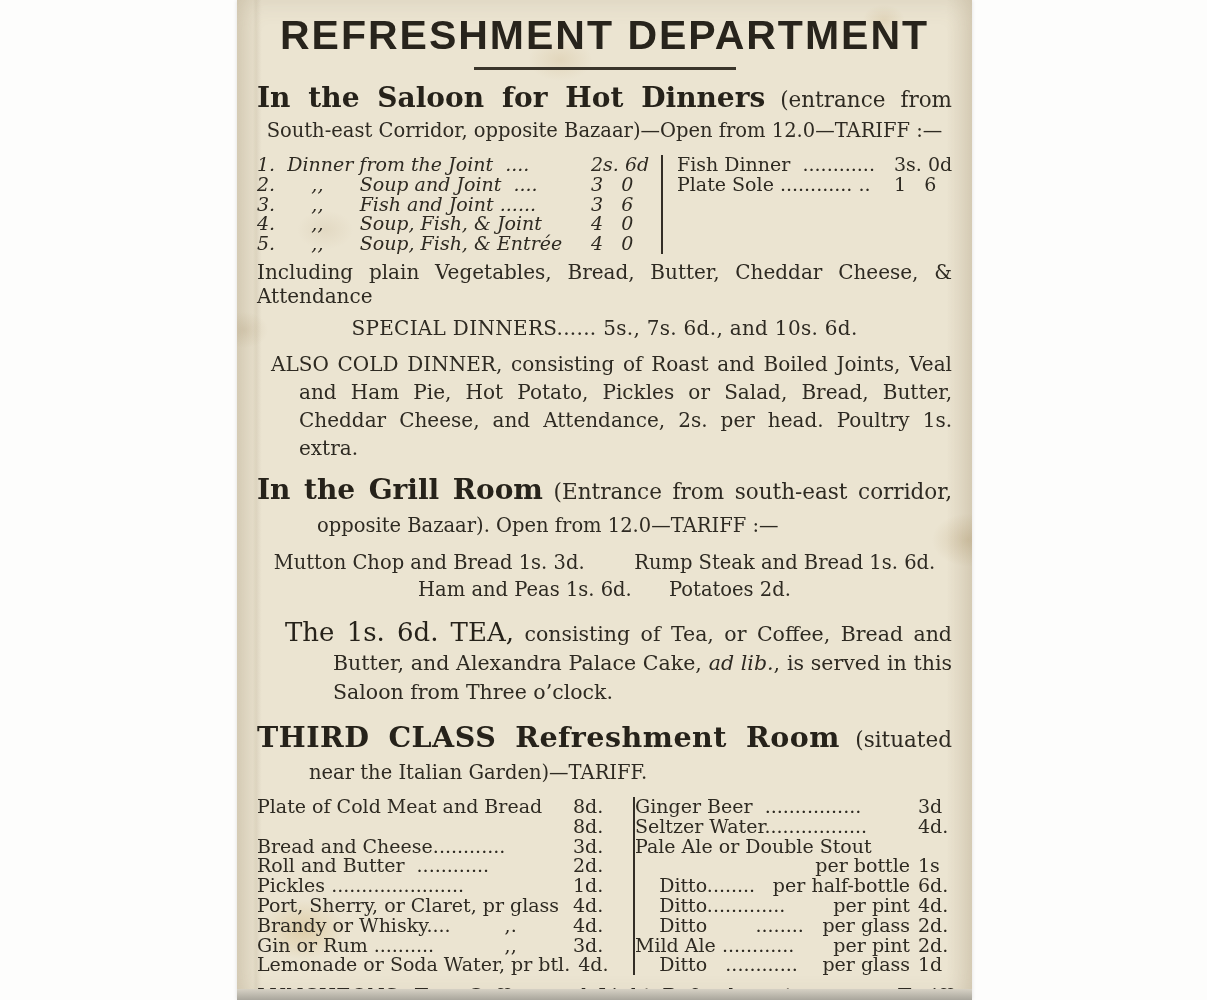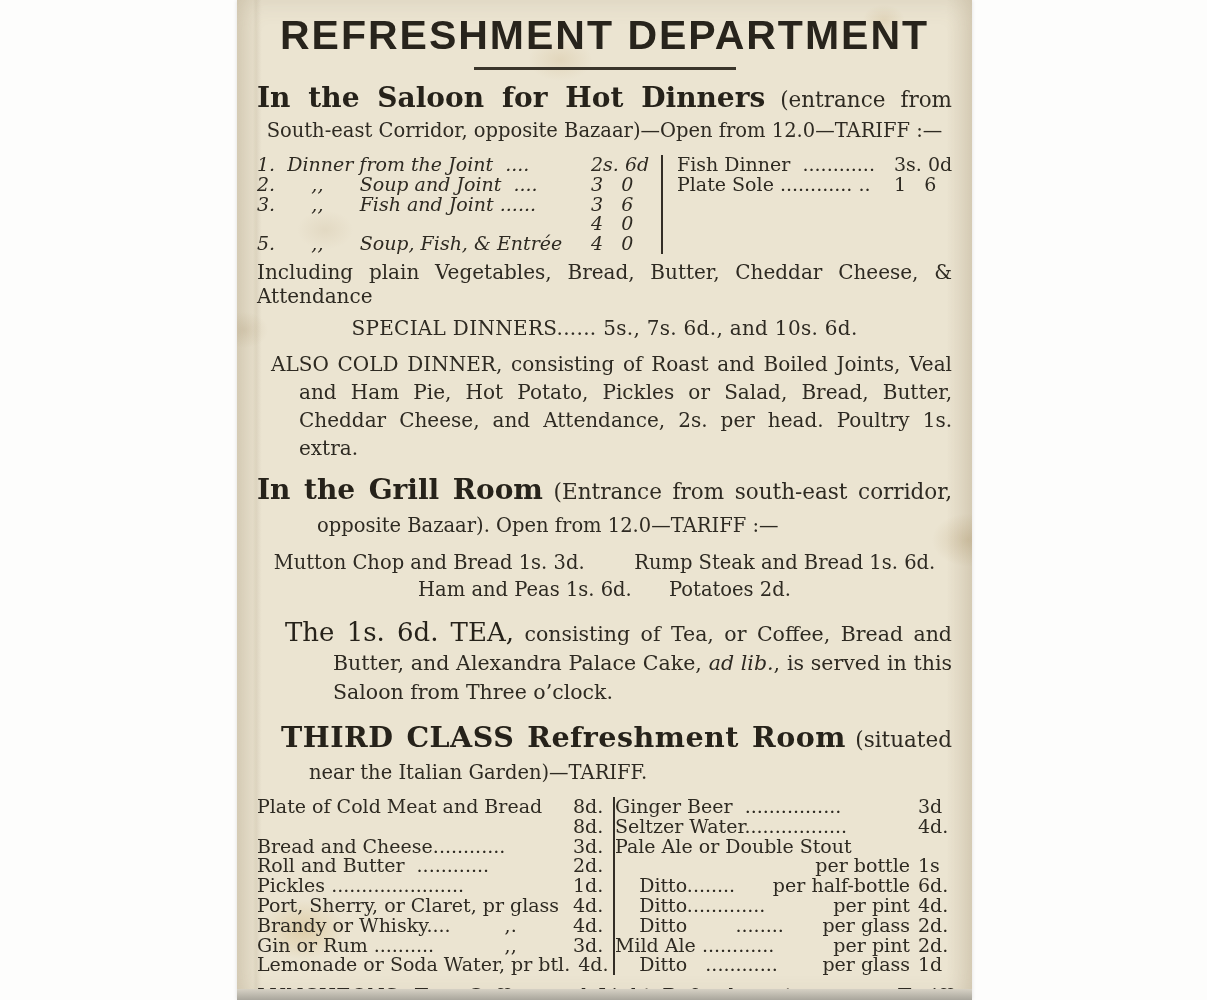--- a/index.html
+++ b/index.html
@@ -48,37 +48,37 @@
   .trow{display:flex;line-height:19.8px;}
   .tl{white-space:pre;}
   .tr{white-space:pre;margin-left:auto;}
   .tp{white-space:pre;padding-left:8px;}
   .saloon-table{margin-top:12px;}
   .saloon-left{width:396px;padding-right:8px;font-style:italic;}
   .saloon-right{flex:1;padding-left:14px;}
   .saloon-left .tp{width:62px;}
   .saloon-right .tp{width:58px;}
   .third-table{margin-top:12px;}
-  .third-left{width:352px;padding-right:4px;}
+  .third-left{width:352px;padding-right:24px;}
   .third-right{flex:1;}
   .third-left .tp{width:36px;}
   .third-right .tp{width:34px;}
   .including{margin-top:6px;font-size:20px;line-height:24px;}
   .special{margin-top:8px;font-size:20px;line-height:24px;letter-spacing:0.3px;}
   .cold{margin-top:10px;font-size:20px;line-height:28px;text-align:justify;
         padding-left:42px;text-indent:-28px;}
   .grill-line{font-size:19.5px;line-height:25px;}
   .grill-l1{margin-top:12px;}
   .grill-l2{margin-top:2px;}
   .grill-sub{margin-top:3px;padding-left:60px;}
   .tea{margin-top:16px;font-size:20.5px;line-height:29px;text-align:justify;
        padding-left:76px;text-indent:-48px;}
   .tea-lead{font-weight:400;font-size:26px;color:#26221a;}
   .tea-italic{font-style:italic;}
-  .third-line1{margin-top:14px;line-height:33px;margin-left:24px;}
+  .third-line1{margin-top:14px;line-height:33px;}
   .third-h-bold{font-weight:700;font-size:28.5px;color:#26221a;letter-spacing:0.5px;}
   .third-sub{margin-top:2px;padding-left:52px;}
   .lunch1{margin-top:8px;font-size:20px;line-height:26px;}
 </style>
 </head>
 <body>
 
 <div class="stage">
   <div class="paper">
 
@@ -101,20 +101,21 @@
             <span class="tl">2.      ,,      Soup and Joint  ....</span>
             <span class="tr"></span>
             <span class="tp">3   0</span>
           </div>
           <div class="trow">
             <span class="tl">3.      ,,      Fish and Joint ......</span>
             <span class="tr"></span>
             <span class="tp">3   6</span>
           </div>
           <div class="trow">
+            <span class="tl">4.      ,,      Soup, Fish, &amp; Joint</span>
             <span class="tr"></span>
             <span class="tp">4   0</span>
           </div>
           <div class="trow">
             <span class="tl">5.      ,,      Soup, Fish, &amp; Entrée</span>
             <span class="tr"></span>
             <span class="tp">4   0</span>
           </div>
         </div>
       <div class="vrule"></div>

